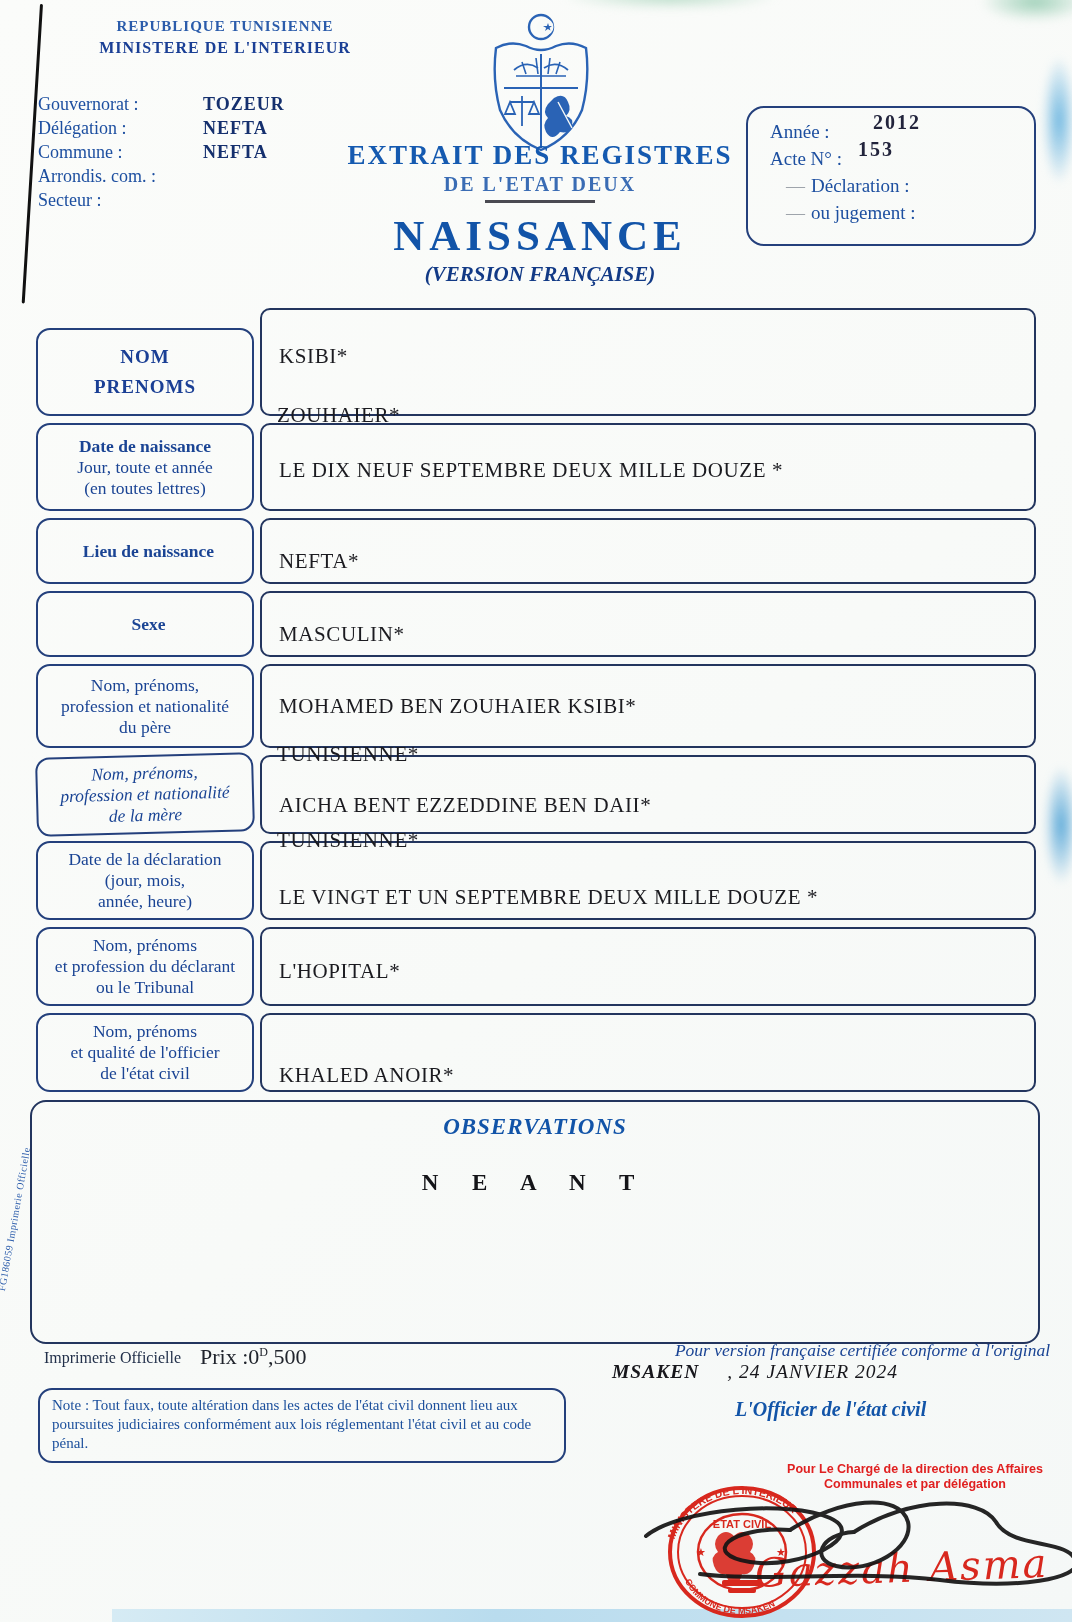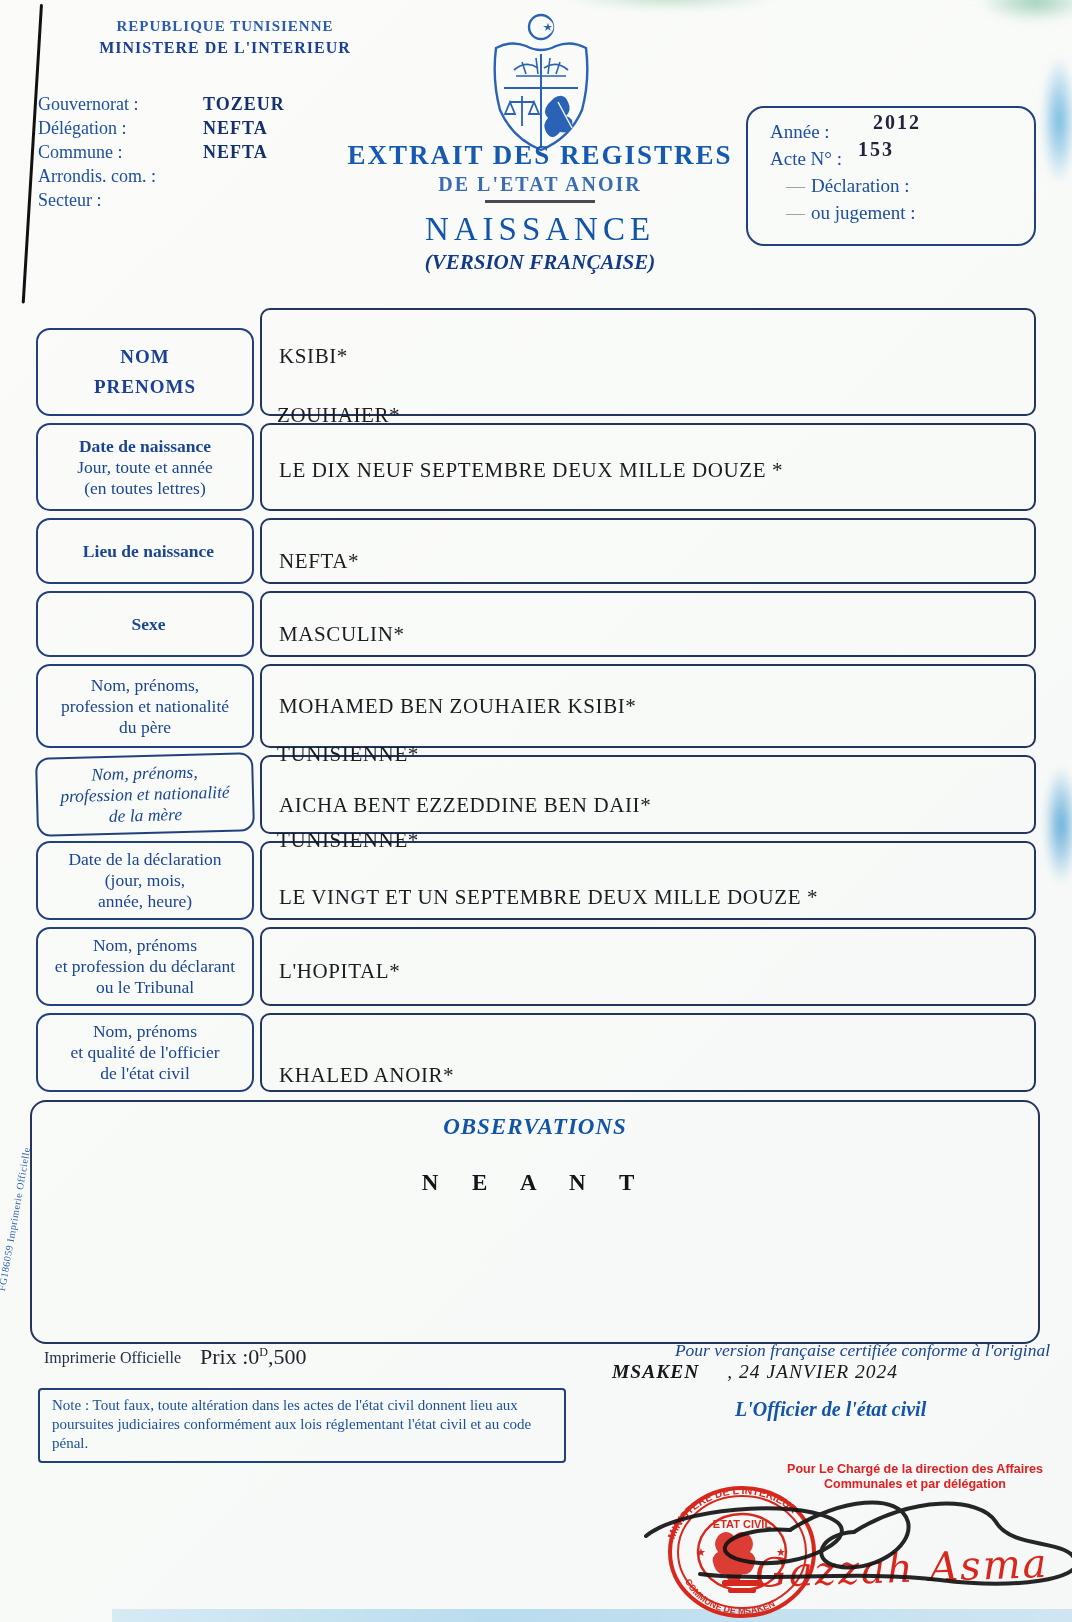--- a/index.html
+++ b/index.html
@@ -16,21 +16,21 @@
   .admin-row{display:flex;height:24px;line-height:24px;}
   .admin-label{width:165px;}
   .admin-value{font-family:"Liberation Serif",serif;color:#15306e;font-weight:bold;letter-spacing:1px;}
   .diag-line{position:absolute;left:40px;top:4px;width:3px;height:300px;background:#111;transform:rotate(3.5deg);transform-origin:top center;border-radius:2px;}
 
   .emblem-wrap{position:absolute;left:466px;top:10px;width:150px;height:160px;}
   .title-block{position:absolute;left:330px;top:140px;width:420px;text-align:center;}
   .title-l1{font-size:27px;font-weight:bold;letter-spacing:2px;color:#155ab0;}
   .title-l2{font-size:20px;font-weight:bold;letter-spacing:2px;color:#3a6cb4;margin-top:2px;}
   .title-rule{width:110px;height:3px;background:#4a4a52;margin:4px auto 8px auto;}
-  .title-main{font-size:33px;font-weight:normal;letter-spacing:5px;color:#1254a8;}
+  .title-main{font-size:43px;font-weight:bold;letter-spacing:5px;color:#1254a8;}
   .title-sub{font-size:21px;font-weight:bold;font-style:italic;color:#123a86;margin-top:2px;}
 
   .serial-zone{position:absolute;left:752px;top:48px;width:300px;}
   .serial-prefix{display:inline-block;font-size:30px;font-weight:bold;color:#1d56ae;font-family:"DejaVu Sans",sans-serif;}
   .serial-number{display:inline-block;margin-left:38px;font-size:34px;letter-spacing:5px;color:#3c3c40;font-family:"DejaVu Sans Mono",monospace;}
   .acte-box{position:absolute;left:746px;top:106px;width:286px;height:136px;border:2.5px solid #24407c;border-radius:18px;background:transparent;}
   .acte-inner{position:relative;padding:10px 0 0 22px;font-size:19px;color:#1d4fa0;}
   .acte-line{height:27px;line-height:27px;position:relative;}
   .acte-val{position:absolute;top:-9px;color:#22243c;font-weight:bold;letter-spacing:2px;font-size:20px;}
   .acte-val.v1{left:103px;}
@@ -76,21 +76,21 @@
   }
 
   
   .foot-imprimerie{position:absolute;left:44px;top:1349px;font-size:16px;color:#22304a;}
   .foot-prix{position:absolute;left:200px;top:1344px;font-size:22px;color:#20242c;}
   .foot-prix sup{font-size:12px;}
   .certify{position:absolute;left:630px;top:1340px;width:420px;text-align:right;font-size:17.5px;font-style:italic;color:#1a4494;}
   .place-date{position:absolute;left:612px;top:1361px;font-size:19.5px;font-weight:bold;color:#17171c;letter-spacing:1px;font-style:italic;}
   .place-date .date-part{margin-left:28px;font-weight:normal;}
   .officer{position:absolute;left:735px;top:1398px;font-size:20px;font-weight:bold;font-style:italic;color:#1254a8;}
-  .notebox{position:absolute;left:38px;top:1388px;width:528px;border:2.5px solid #24407c;border-radius:4px;padding:6px 2px 8px 12px;box-sizing:border-box;font-size:15px;color:#1b4f9c;line-height:19px;}
+  .notebox{position:absolute;left:38px;top:1388px;width:528px;border:2.5px solid #24407c;border-radius:14px;padding:6px 2px 8px 12px;box-sizing:border-box;font-size:15px;color:#1b4f9c;line-height:19px;}
   .notebox .note-label{font-weight:normal;}
 
   
   .delegation{position:absolute;left:755px;top:1462px;width:320px;text-align:center;font-size:12.5px;font-weight:bold;color:#e02020;line-height:15px;font-family:"Liberation Sans",sans-serif;}
   .stamp-wrap{position:absolute;left:652px;top:1476px;width:180px;height:146px;}
   .sig-red{position:absolute;left:755px;top:1545px;font-size:40px;font-style:italic;color:#d8281e;font-family:"DejaVu Serif",serif;transform:rotate(-2deg);letter-spacing:2px;}
   .sig-black{position:absolute;left:640px;top:1478px;width:440px;height:140px;}
 
   
   .art{position:absolute;border-radius:50%;filter:blur(4px);}
@@ -152,21 +152,21 @@
         <path d="M50 66 L100 66 M56 52 L60 64 M70 48 L72 64 M84 48 L82 64 M94 52 L90 64" stroke-width="1.6"></path>
         <path d="M56 86 L56 116 M44 92 L68 92 M44 92 l-5 12 h10 Z M68 92 l-5 12 h10 Z" stroke-width="1.8"></path>
         <path d="M88 88 q10 -6 14 4 q4 8 -2 14 q8 2 6 10 q-2 8 -12 6 q-8 10 -14 0 q-4 -8 2 -14 q-6 -6 0 -14 Z" fill="#2a63b5" stroke="none"></path>
         <path d="M92 92 l14 26" stroke="#f8faf8" stroke-width="1.4"></path>
       </g>
     </svg>
   </div>
 
   <div class="title-block">
     <div class="title-l1">EXTRAIT DES REGISTRES</div>
-    <div class="title-l2">DE L'ETAT ANOIR</div>
+    <div class="title-l2">DE L'ETAT DEUX</div>
     <div class="title-rule"></div>
     <div class="title-main">NAISSANCE</div>
     <div class="title-sub">(VERSION FRANÇAISE)</div>
   </div>
 
   <div class="acte-box">
     <div class="acte-inner">
       <div class="acte-line">
         <span>Année :</span>
         <span class="acte-val v1">2012</span>

